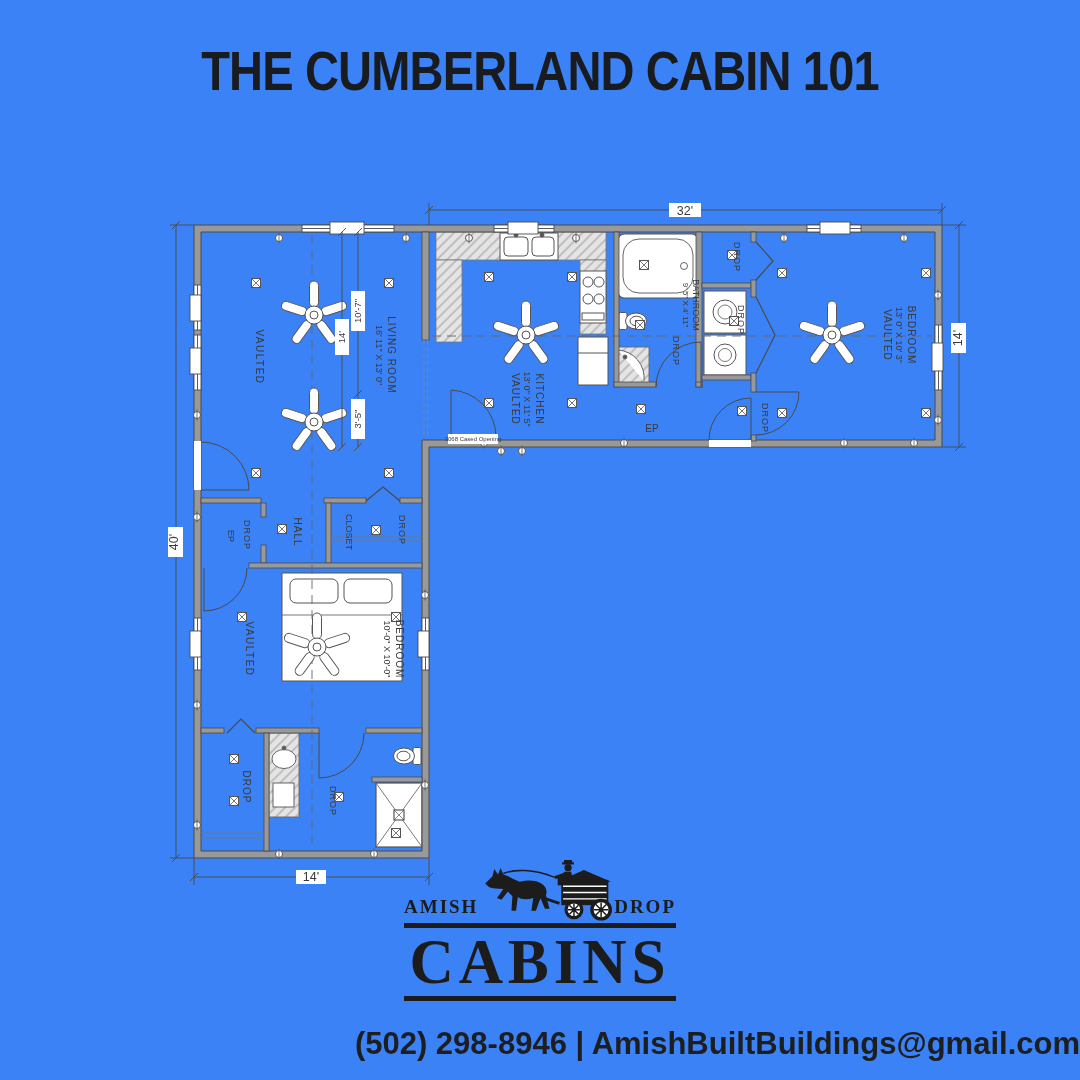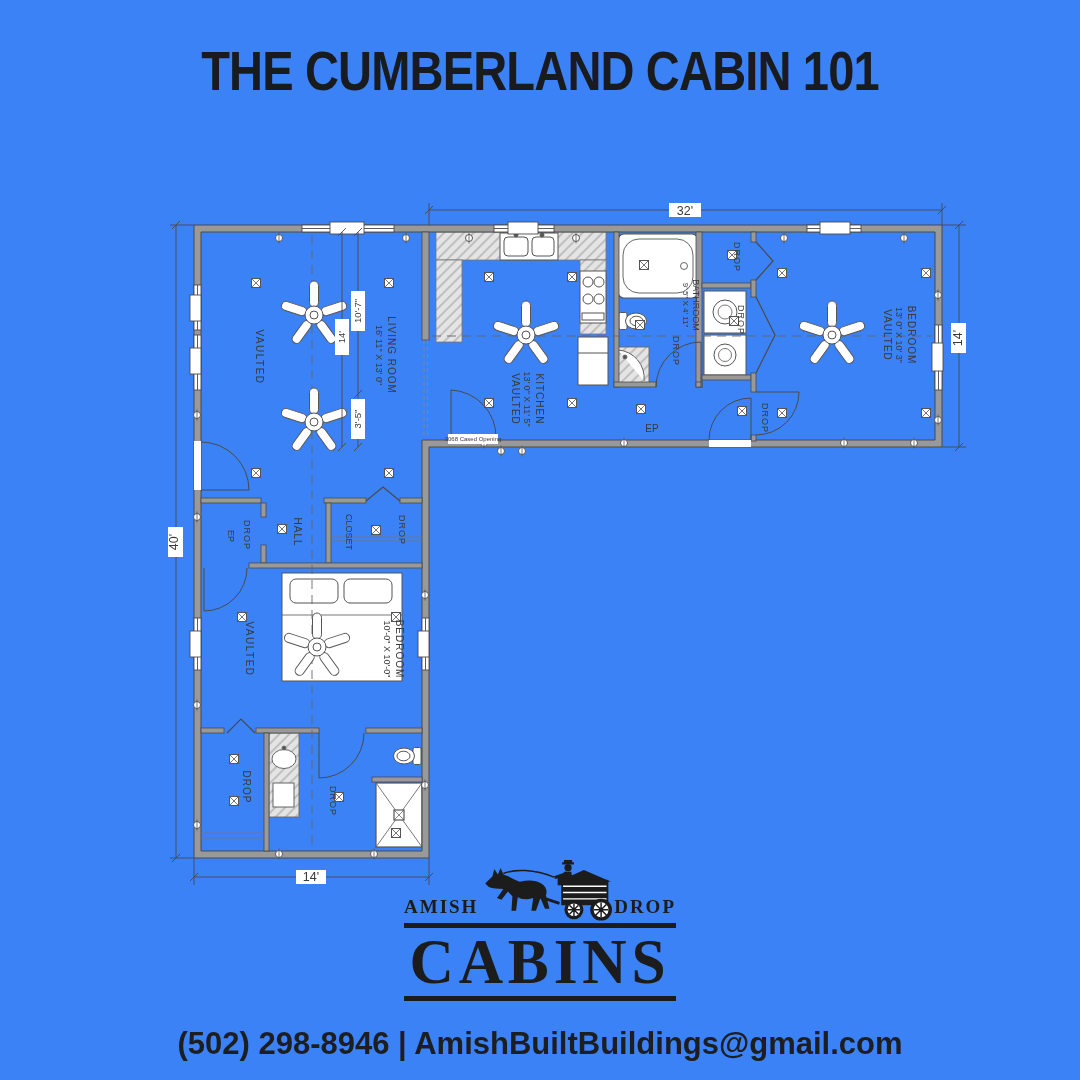--- a/index.html
+++ b/index.html
@@ -15,21 +15,21 @@
         align-items:center;color:#1c1c1c;}
   .logo-inner{width:272px;display:flex;flex-direction:column;align-items:stretch;}
   .logo-row{display:flex;align-items:flex-end;justify-content:space-between;height:72px;}
   .logo-word{font-family:"Liberation Serif", serif;font-weight:700;font-size:19px;
         letter-spacing:2px;padding-bottom:2px;}
   .logo-rule{height:5px;background:#1c1c1c;margin-top:3px;}
   .logo-main{font-family:"Liberation Serif", serif;font-weight:700;font-size:64px;
         letter-spacing:5px;text-align:center;line-height:1.0;margin-top:2px;
         transform:scaleX(0.96);transform-origin:center;}
   .logo-rule2{height:5px;background:#1c1c1c;margin-top:2px;}
-  .footer{position:absolute;top:1026px;left:0;width:100%;text-align:center;
+  .footer{position:absolute;top:1026px;left:0;width:100%;text-align:right;
         font-size:31px;font-weight:700;color:#1d1e20;letter-spacing:0;}
   svg text{font-family:"Liberation Sans", sans-serif;fill:#3a3a3a;}
 </style>
 </head>
 <body>
 
 <div class="page">
 
   <h1 class="title">THE CUMBERLAND CABIN 101</h1>
 

